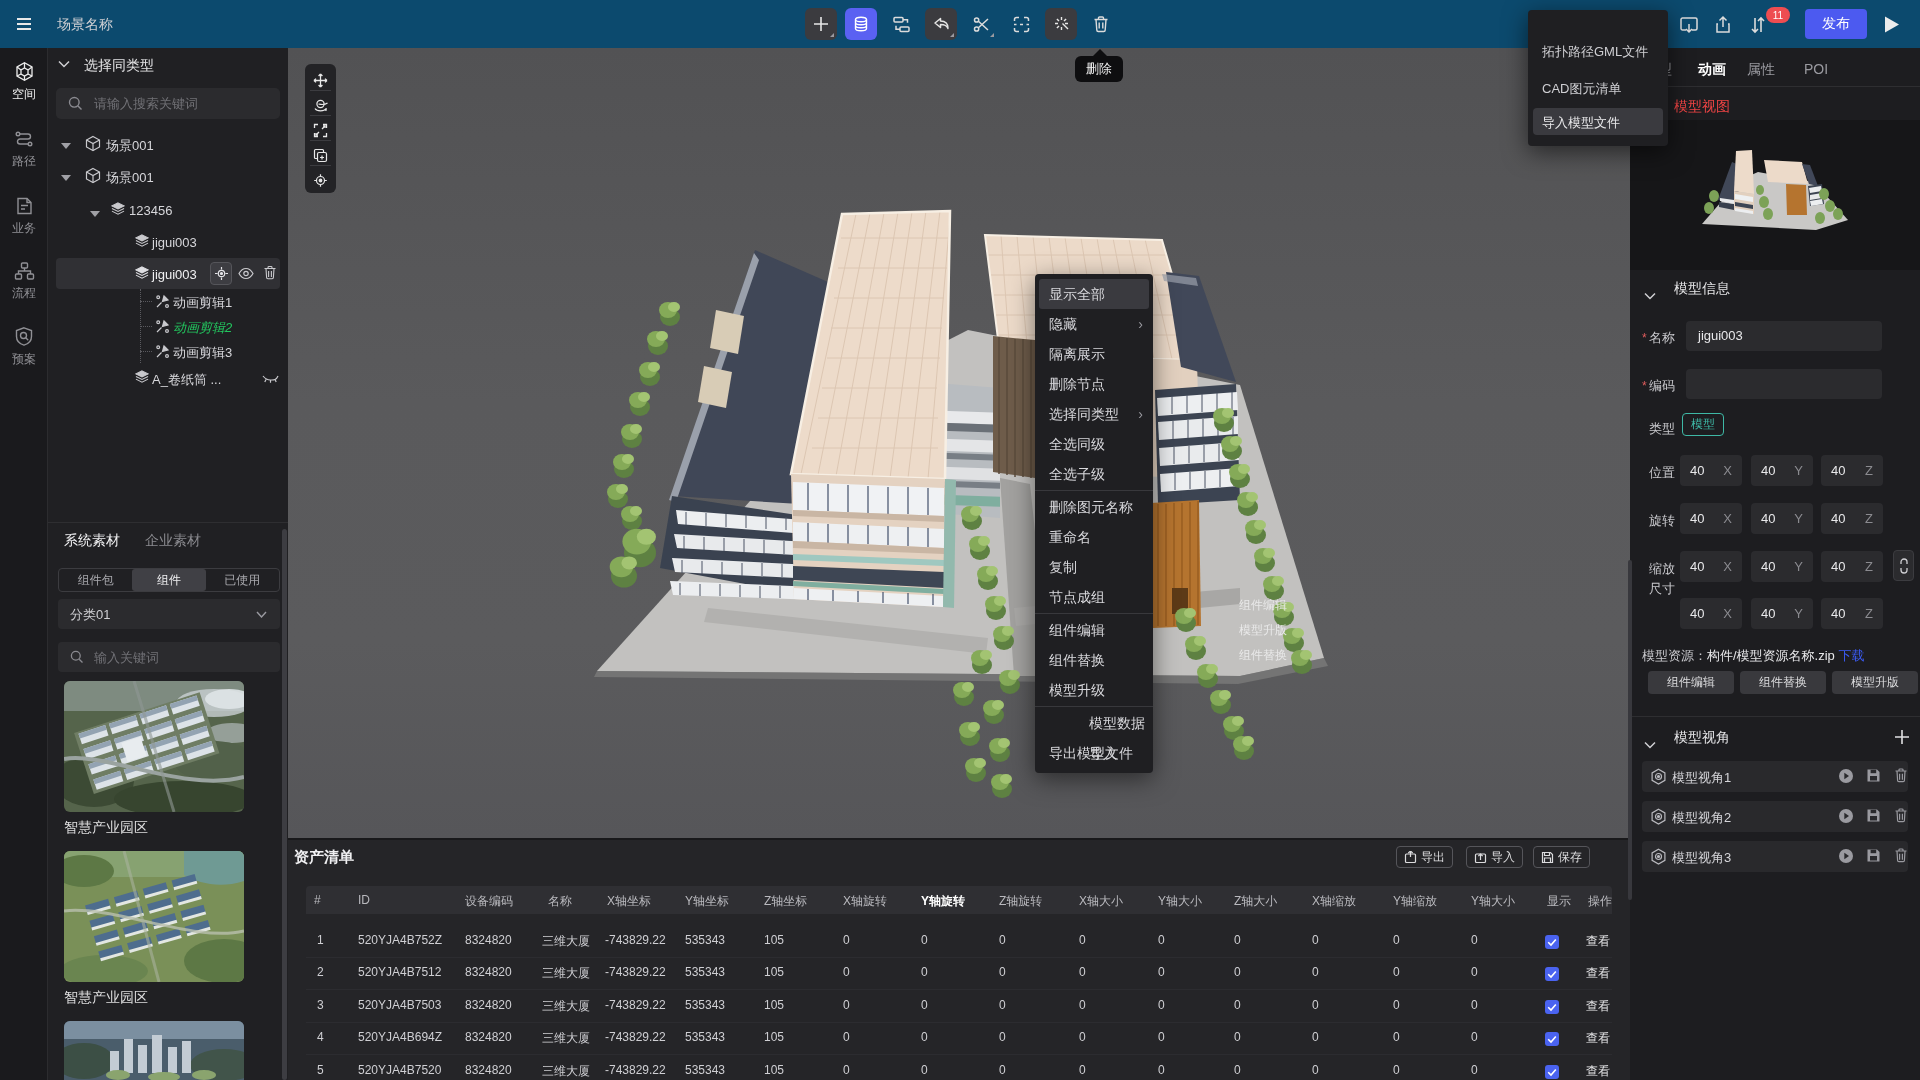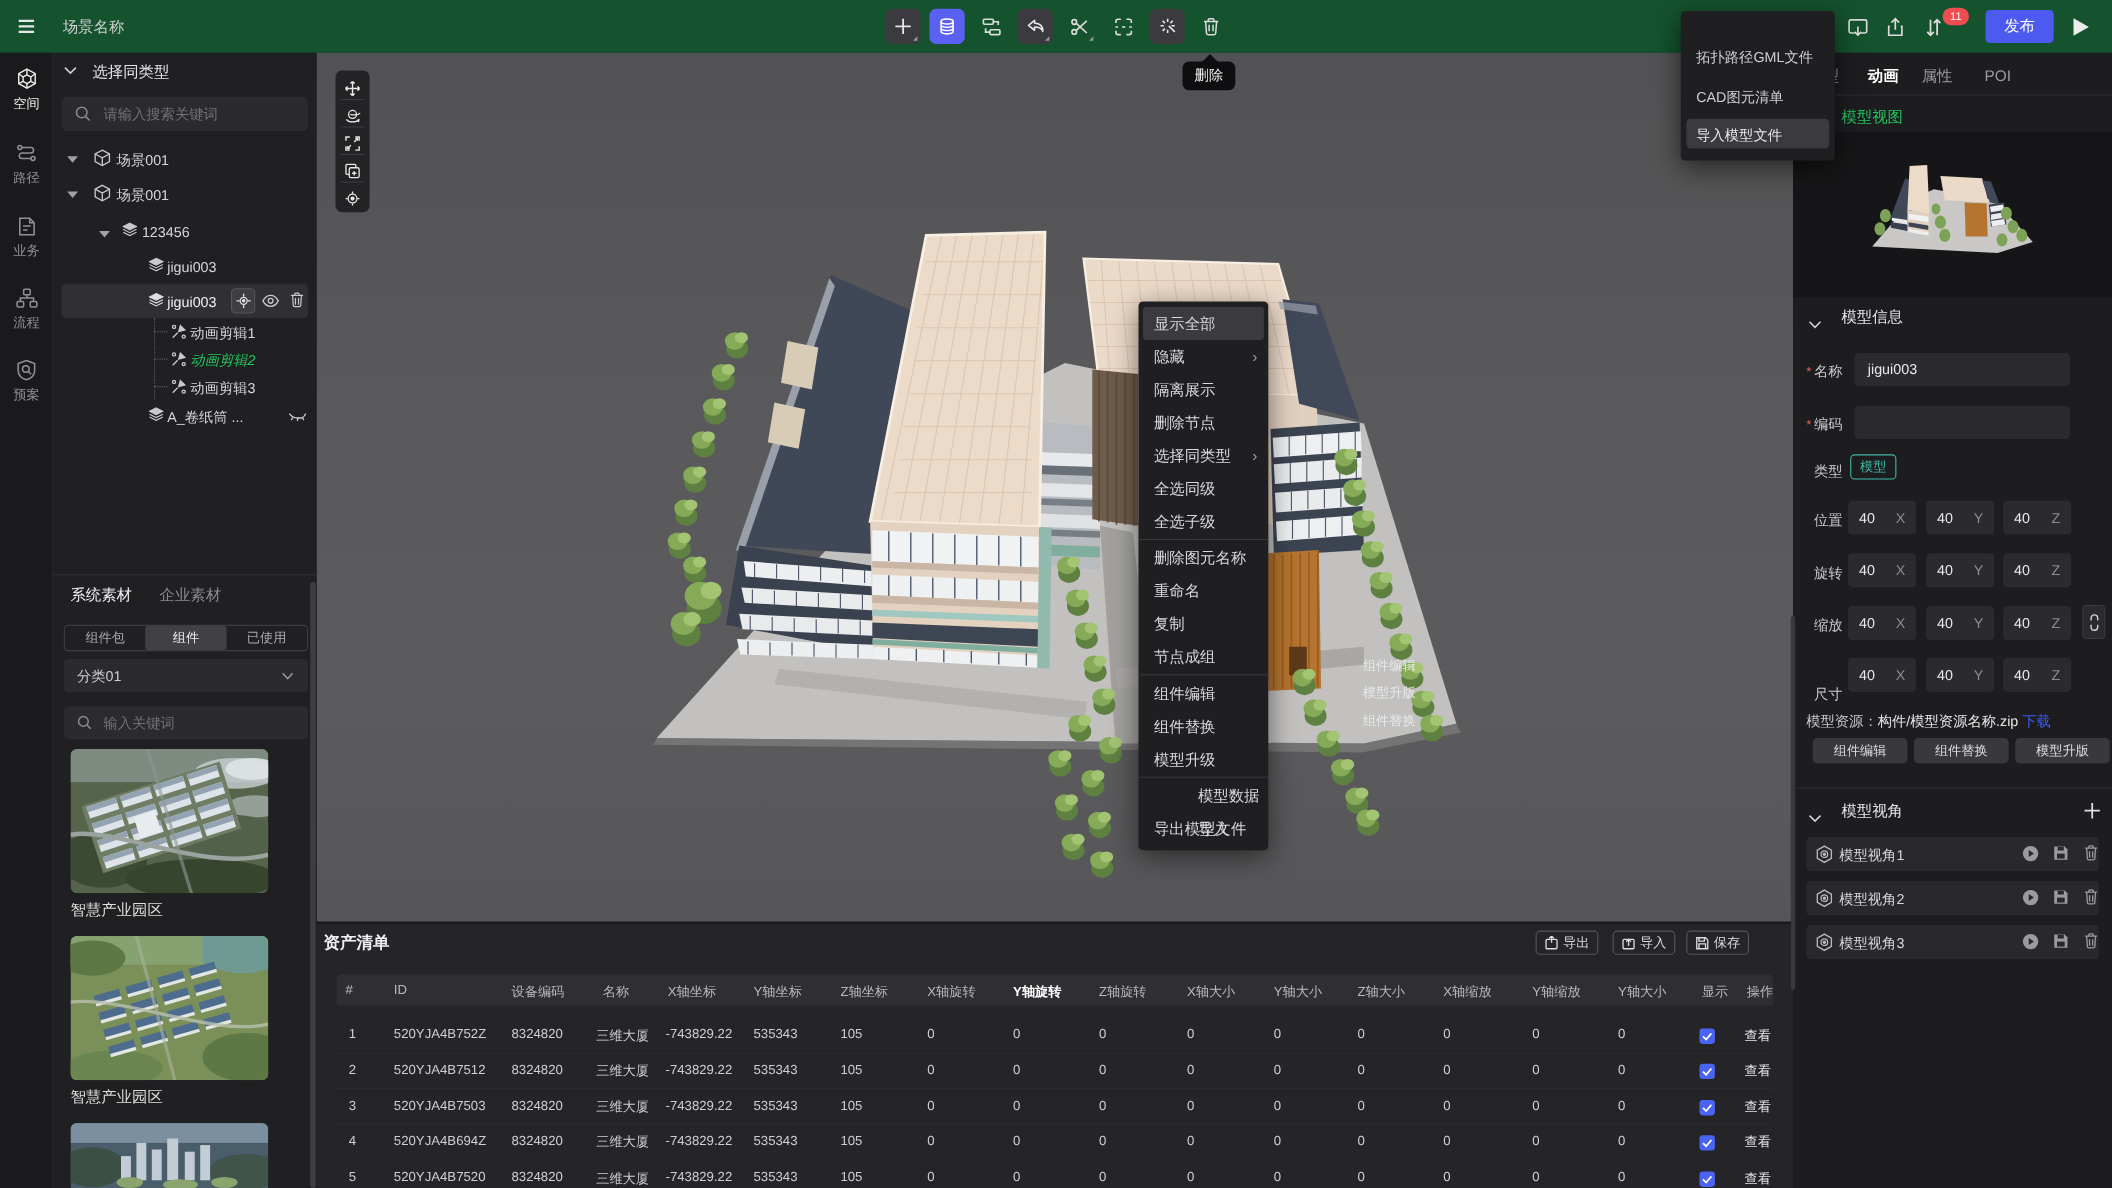--- a/index.html
+++ b/index.html
@@ -1,19 +1,19 @@
 <!DOCTYPE html>
 <html><head>
 <meta charset="utf-8">
 <style>
   * { margin:0; padding:0; box-sizing:border-box; }
   html,body { width:1920px; height:1080px; overflow:hidden; background:#1c1c1f;
     font-family:"Liberation Sans", sans-serif; color:#d6d6d6; }
   .abs { position:absolute; }
-  #topbar { position:absolute; left:0; top:0; width:1920px; height:48px; background:#14532d; }
+  #topbar { position:absolute; left:0; top:0; width:1920px; height:48px; background:#0c4a6e; }
   #sidebar { position:absolute; left:0; top:48px; width:48px; height:1032px; background:#1a1a1d; border-right:1px solid #2c2c2f; }
   #leftpanel { position:absolute; left:48px; top:48px; width:240px; height:1032px; background:#202023; }
   #viewport { position:absolute; left:288px; top:48px; width:1342px; height:790px; background:linear-gradient(180deg,#525254 0%,#5a5a5c 45%,#5b5b5d 75%,#565659 100%); overflow:hidden; }
   #bottompanel { position:absolute; left:288px; top:838px; width:1342px; height:242px; background:#252528; border-top:2px solid #19191b; }
   #rightpanel { position:absolute; left:1630px; top:48px; width:290px; height:1032px; background:#1d1d20; }
   .sideitem { position:absolute; left:0; width:48px; text-align:center; color:#909095; font-size:12px; }
   .sideitem svg { display:block; margin:0 auto 4px auto; }
   .sideitem.active { color:#f0f0f0; }
   .tbtn { position:absolute; top:8px; width:32px; height:32px; border-radius:6px; display:flex; align-items:center; justify-content:center; }
   .tbtn.bg { background:#3b3b3f; }
@@ -758,21 +758,21 @@
   <div class="abs" style="left:1298px;top:223px;font-size:12px;color:#e6e6e8;">查看</div>
 </div>
 
 <div id="rightpanel">
 
   <div class="abs" style="left:28px;top:13px;font-size:14px;color:#9a9aa0;">型</div>
   <div class="abs" style="left:68px;top:13px;font-size:14px;font-weight:bold;color:#ffffff;">动画</div>
   <div class="abs" style="left:117px;top:13px;font-size:14px;color:#9a9aa0;">属性</div>
   <div class="abs" style="left:174px;top:13px;font-size:14px;color:#9a9aa0;">POI</div>
   <div class="abs" style="left:0;top:38px;width:290px;height:1px;background:#2e2e31;"></div>
-  <div class="abs" style="left:44px;top:50px;font-size:14px;color:#22c55e;">模型视图</div>
+  <div class="abs" style="left:44px;top:50px;font-size:14px;color:#ef4444;">模型视图</div>
 
   <div class="abs" style="left:0;top:72px;width:290px;height:150px;background:#161618;">
     <svg class="abs" style="left:66px;top:18px" width="160" height="116" viewBox="0 0 160 116">
       <polygon points="6,86 44,42 62,34 118,44 152,82 120,92" fill="#c9c8c6"></polygon>
       <polygon points="22,62 36,24 48,29 40,66" fill="#404757"></polygon>
       <polygon points="40,13 56,12 58,56 38,53" fill="#eddbca"></polygon>
       <polygon points="38,53 58,56 58,76 38,72" fill="#e2d0bf"></polygon>
       <polygon points="39,56 57,59 57,64 39,61" fill="#eef0f2"></polygon>
       <polygon points="39,64 57,67 57,71 39,68" fill="#3e4654"></polygon>
       <polygon points="39,70 57,73 57,76 39,73" fill="#eceef0"></polygon>
@@ -849,21 +849,21 @@
       <div class="abs" style="right:10px;top:8px;font-size:13px;color:#8b8b90;">X</div>
     </div>
   <div class="abs" style="left:121px;top:503px;width:62px;height:31px;background:#2b2b2e;border-radius:4px;">
       <div class="abs" style="left:10px;top:8px;font-size:13px;color:#e8e8ea;">40</div>
       <div class="abs" style="right:10px;top:8px;font-size:13px;color:#8b8b90;">Y</div>
     </div>
   <div class="abs" style="left:191px;top:503px;width:62px;height:31px;background:#2b2b2e;border-radius:4px;">
       <div class="abs" style="left:10px;top:8px;font-size:13px;color:#e8e8ea;">40</div>
       <div class="abs" style="right:10px;top:8px;font-size:13px;color:#8b8b90;">Z</div>
     </div>
-  <div class="abs" style="left:19px;top:574px;font-size:13px;color:#c9c9cd;">尺寸</div>
+  <div class="abs" style="left:19px;top:532px;font-size:13px;color:#c9c9cd;">尺寸</div>
   <div class="abs" style="left:50px;top:550px;width:62px;height:31px;background:#2b2b2e;border-radius:4px;">
       <div class="abs" style="left:10px;top:8px;font-size:13px;color:#e8e8ea;">40</div>
       <div class="abs" style="right:10px;top:8px;font-size:13px;color:#8b8b90;">X</div>
     </div>
   <div class="abs" style="left:121px;top:550px;width:62px;height:31px;background:#2b2b2e;border-radius:4px;">
       <div class="abs" style="left:10px;top:8px;font-size:13px;color:#e8e8ea;">40</div>
       <div class="abs" style="right:10px;top:8px;font-size:13px;color:#8b8b90;">Y</div>
     </div>
   <div class="abs" style="left:191px;top:550px;width:62px;height:31px;background:#2b2b2e;border-radius:4px;">
       <div class="abs" style="left:10px;top:8px;font-size:13px;color:#e8e8ea;">40</div>

